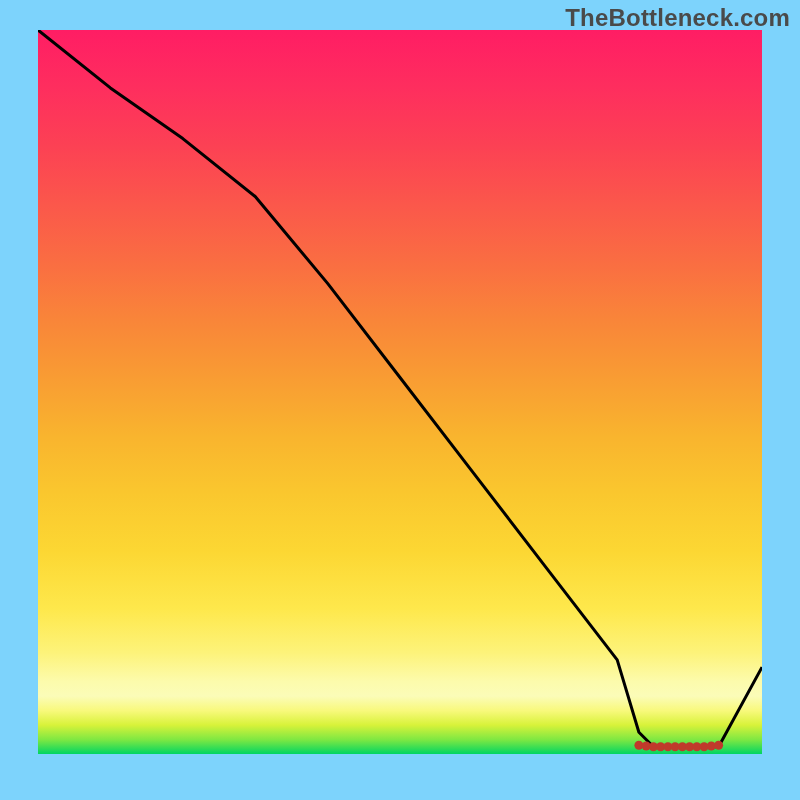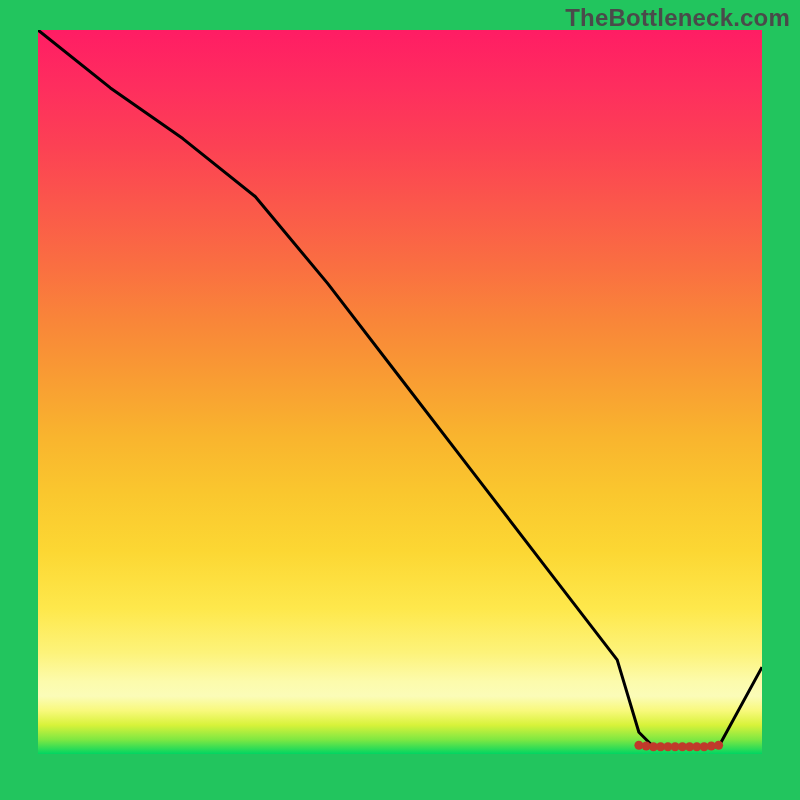--- a/index.html
+++ b/index.html
@@ -8,21 +8,21 @@
     width: 800px;
     height: 800px;
     background: #000;
     overflow: hidden;
     font-family: Arial, Helvetica, sans-serif;
   }
   .frame {
     position: relative;
     width: 800px;
     height: 800px;
-    background: #22c55e;
+    background: #7dd3fc;
   }
   .watermark {
     position: absolute;
     top: 4px;
     right: 10px;
     color: #4a4a4a;
     font-size: 24px;
     font-weight: 600;
     letter-spacing: 0.2px;
     z-index: 5;

